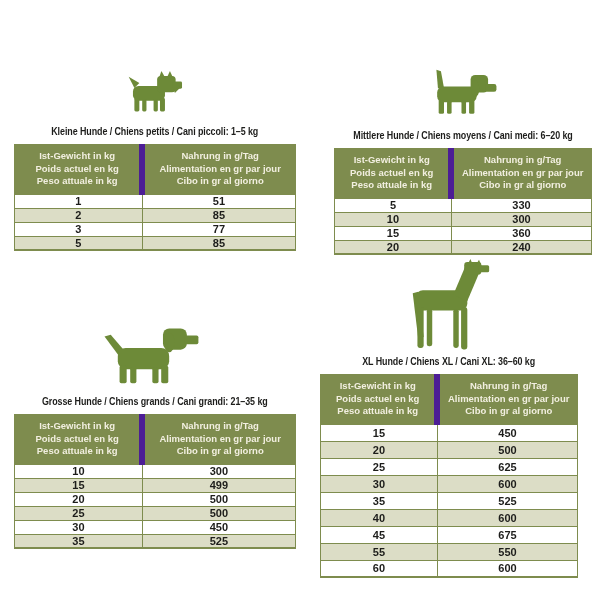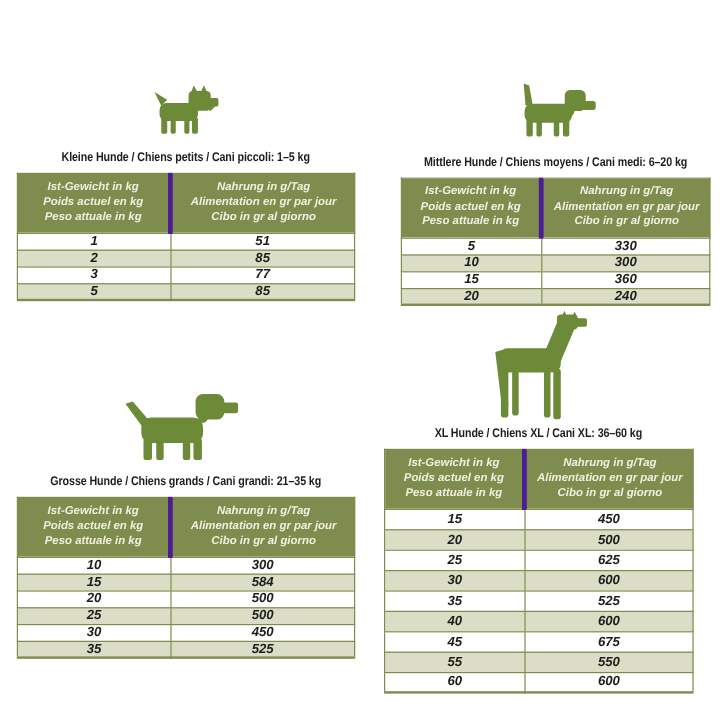--- a/index.html
+++ b/index.html
@@ -38,33 +38,32 @@
     letter-spacing:-0.1px;
   }
   #quad-xl .title { margin-top:4px; }
 
   table {
     margin-top:7px;
     width:100%;
     border-collapse:collapse;
     table-layout:fixed;
     border-bottom:2px solid var(--border);
-    font-style:italic;
   }
   thead th {
     background:var(--header-bg);
     color:var(--header-text);
     font-size:9.5px;
     font-weight:700;
     line-height:12.5px;
     padding:5px 2px 6px 2px;
     text-align:center;
     border:1px solid var(--header-bg);
   }
-  thead th.col2 { border-left:4px solid #4c1d95;margin-left:44px; }
+  thead th.col2 { border-left:6px solid #4c1d95;margin-left:44px; }
   tbody td {
     height:14px;
     padding:0 2px;
     text-align:center;
     vertical-align:middle;
     font-size:11px;
     font-weight:700;
     color:var(--cell-text);
     background:var(--row-bg);
     border:1px solid var(--border);
@@ -221,21 +220,21 @@
         </th>
       </tr>
     </thead>
     <tbody>
         <tr>
           <td>10</td>
           <td>300</td>
         </tr>
         <tr>
           <td>15</td>
-          <td>584</td>
+          <td>499</td>
         </tr>
         <tr>
           <td>20</td>
           <td>500</td>
         </tr>
         <tr>
           <td>25</td>
           <td>500</td>
         </tr>
         <tr>

